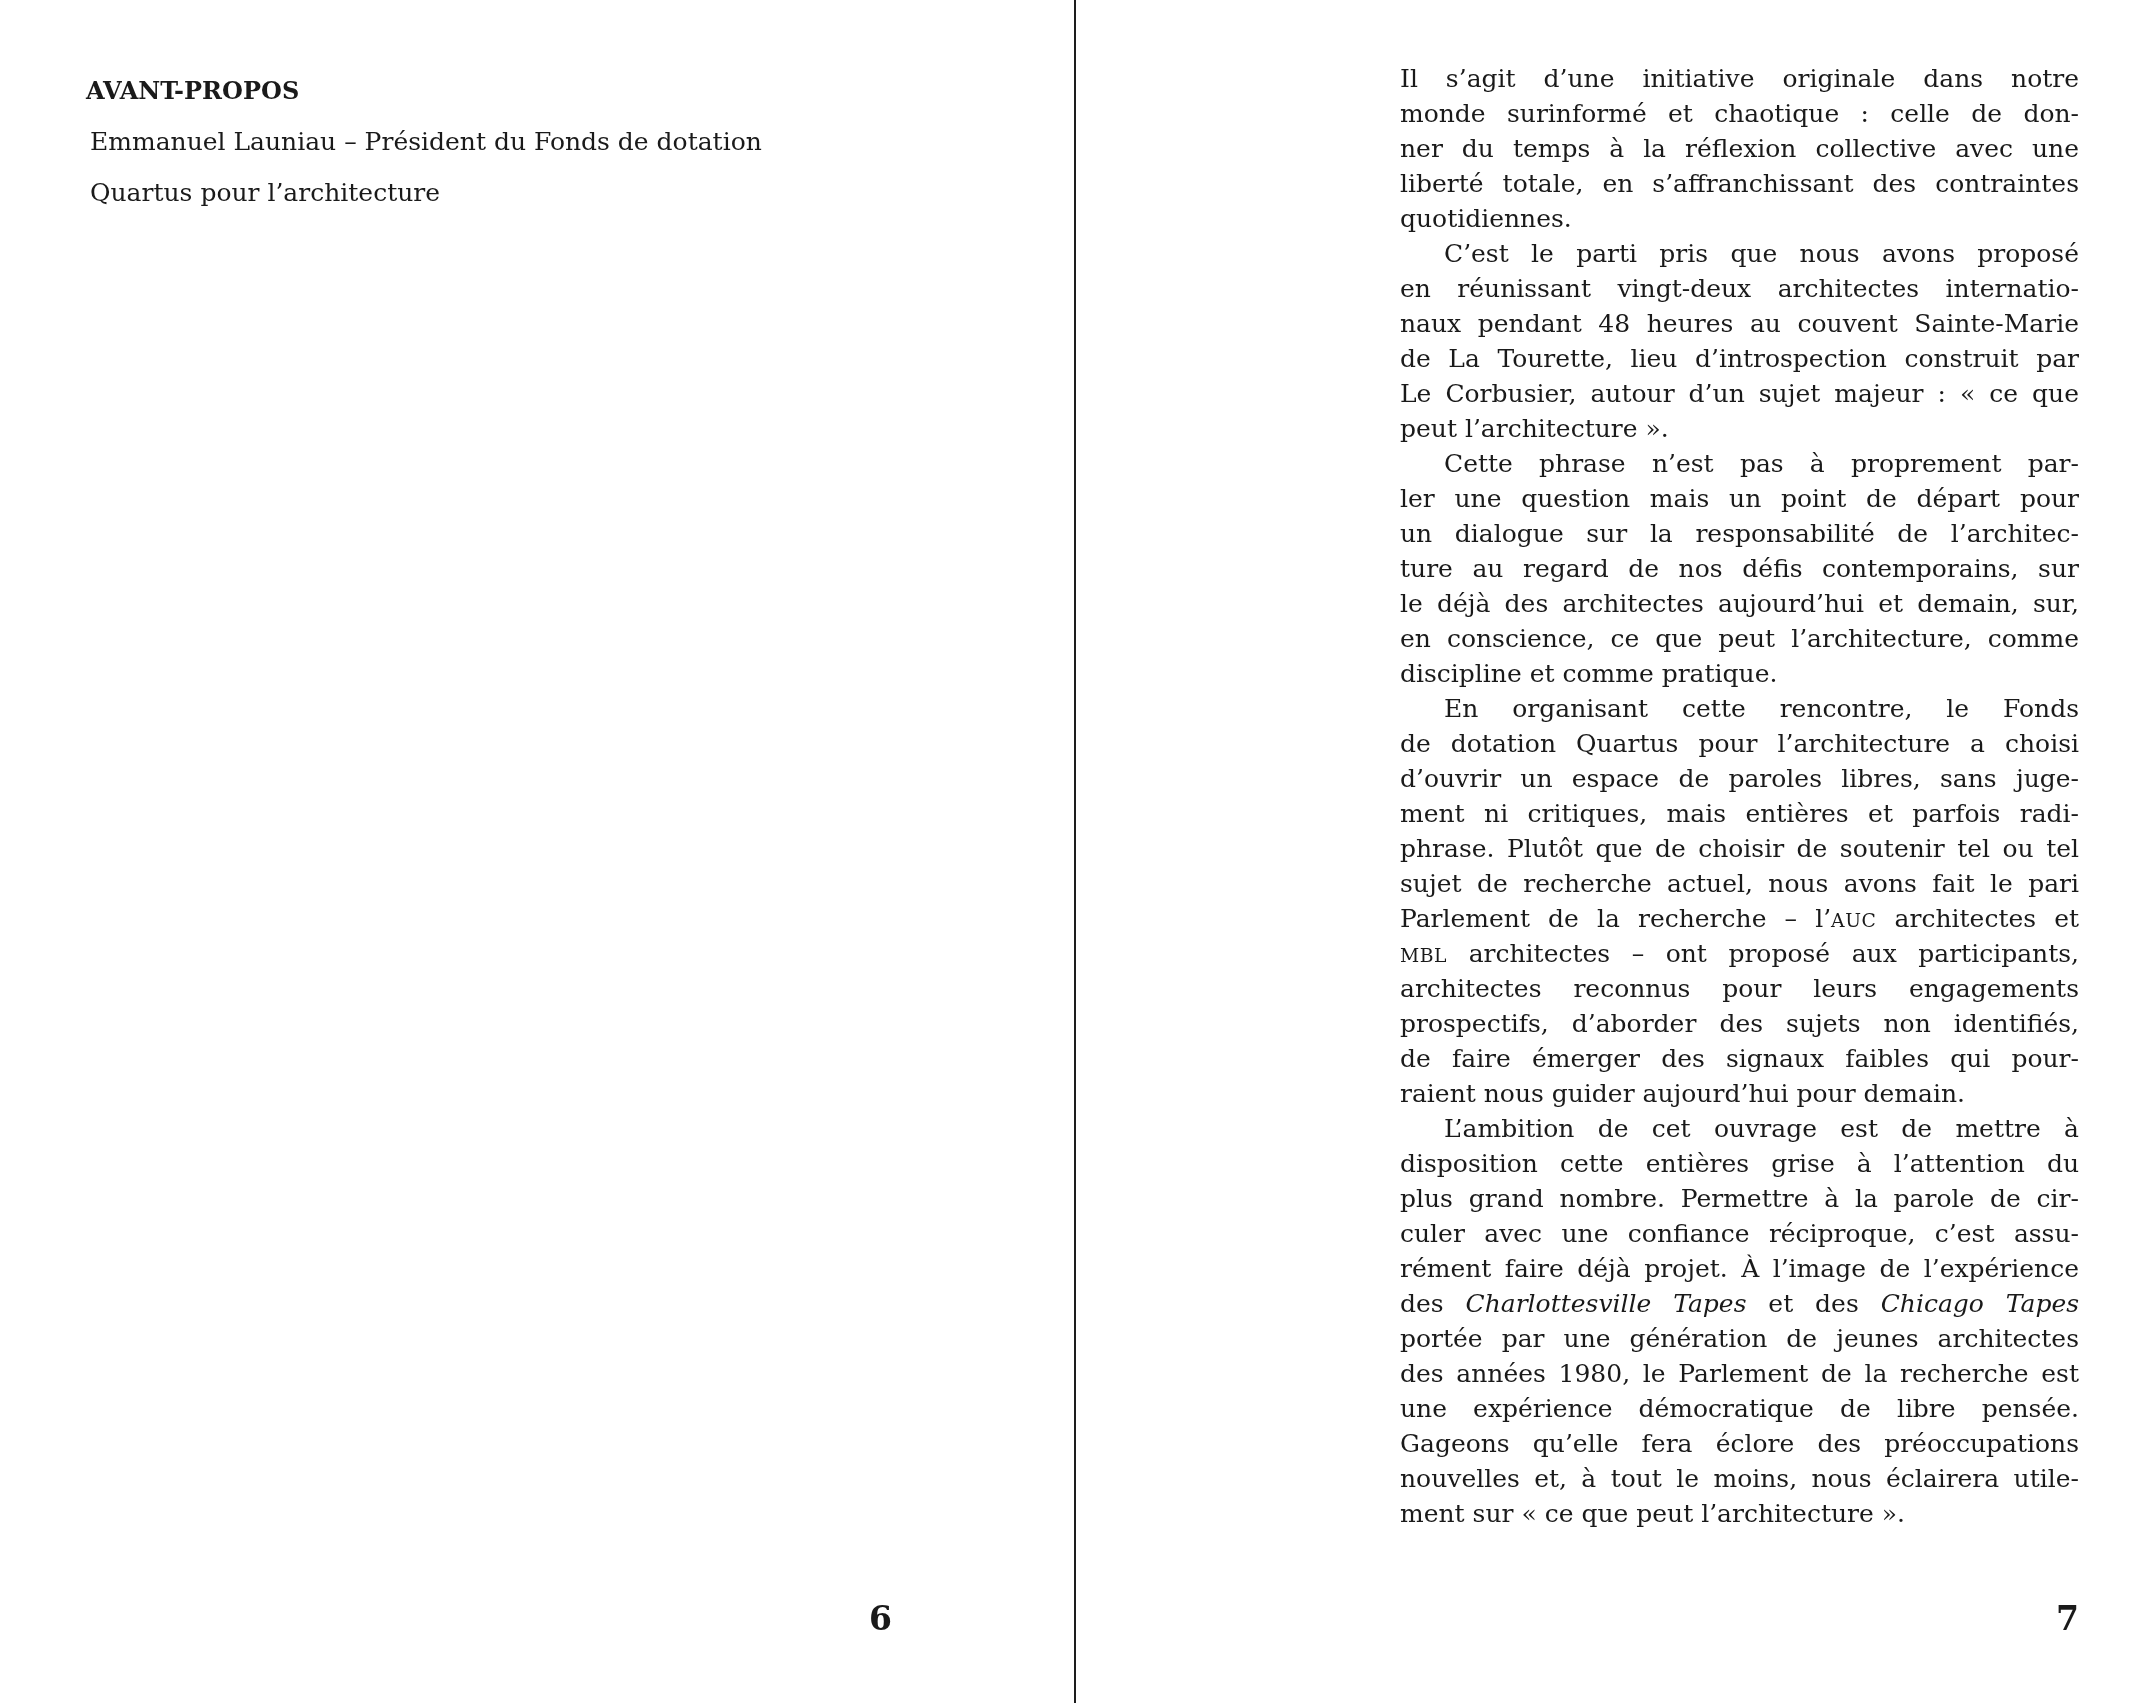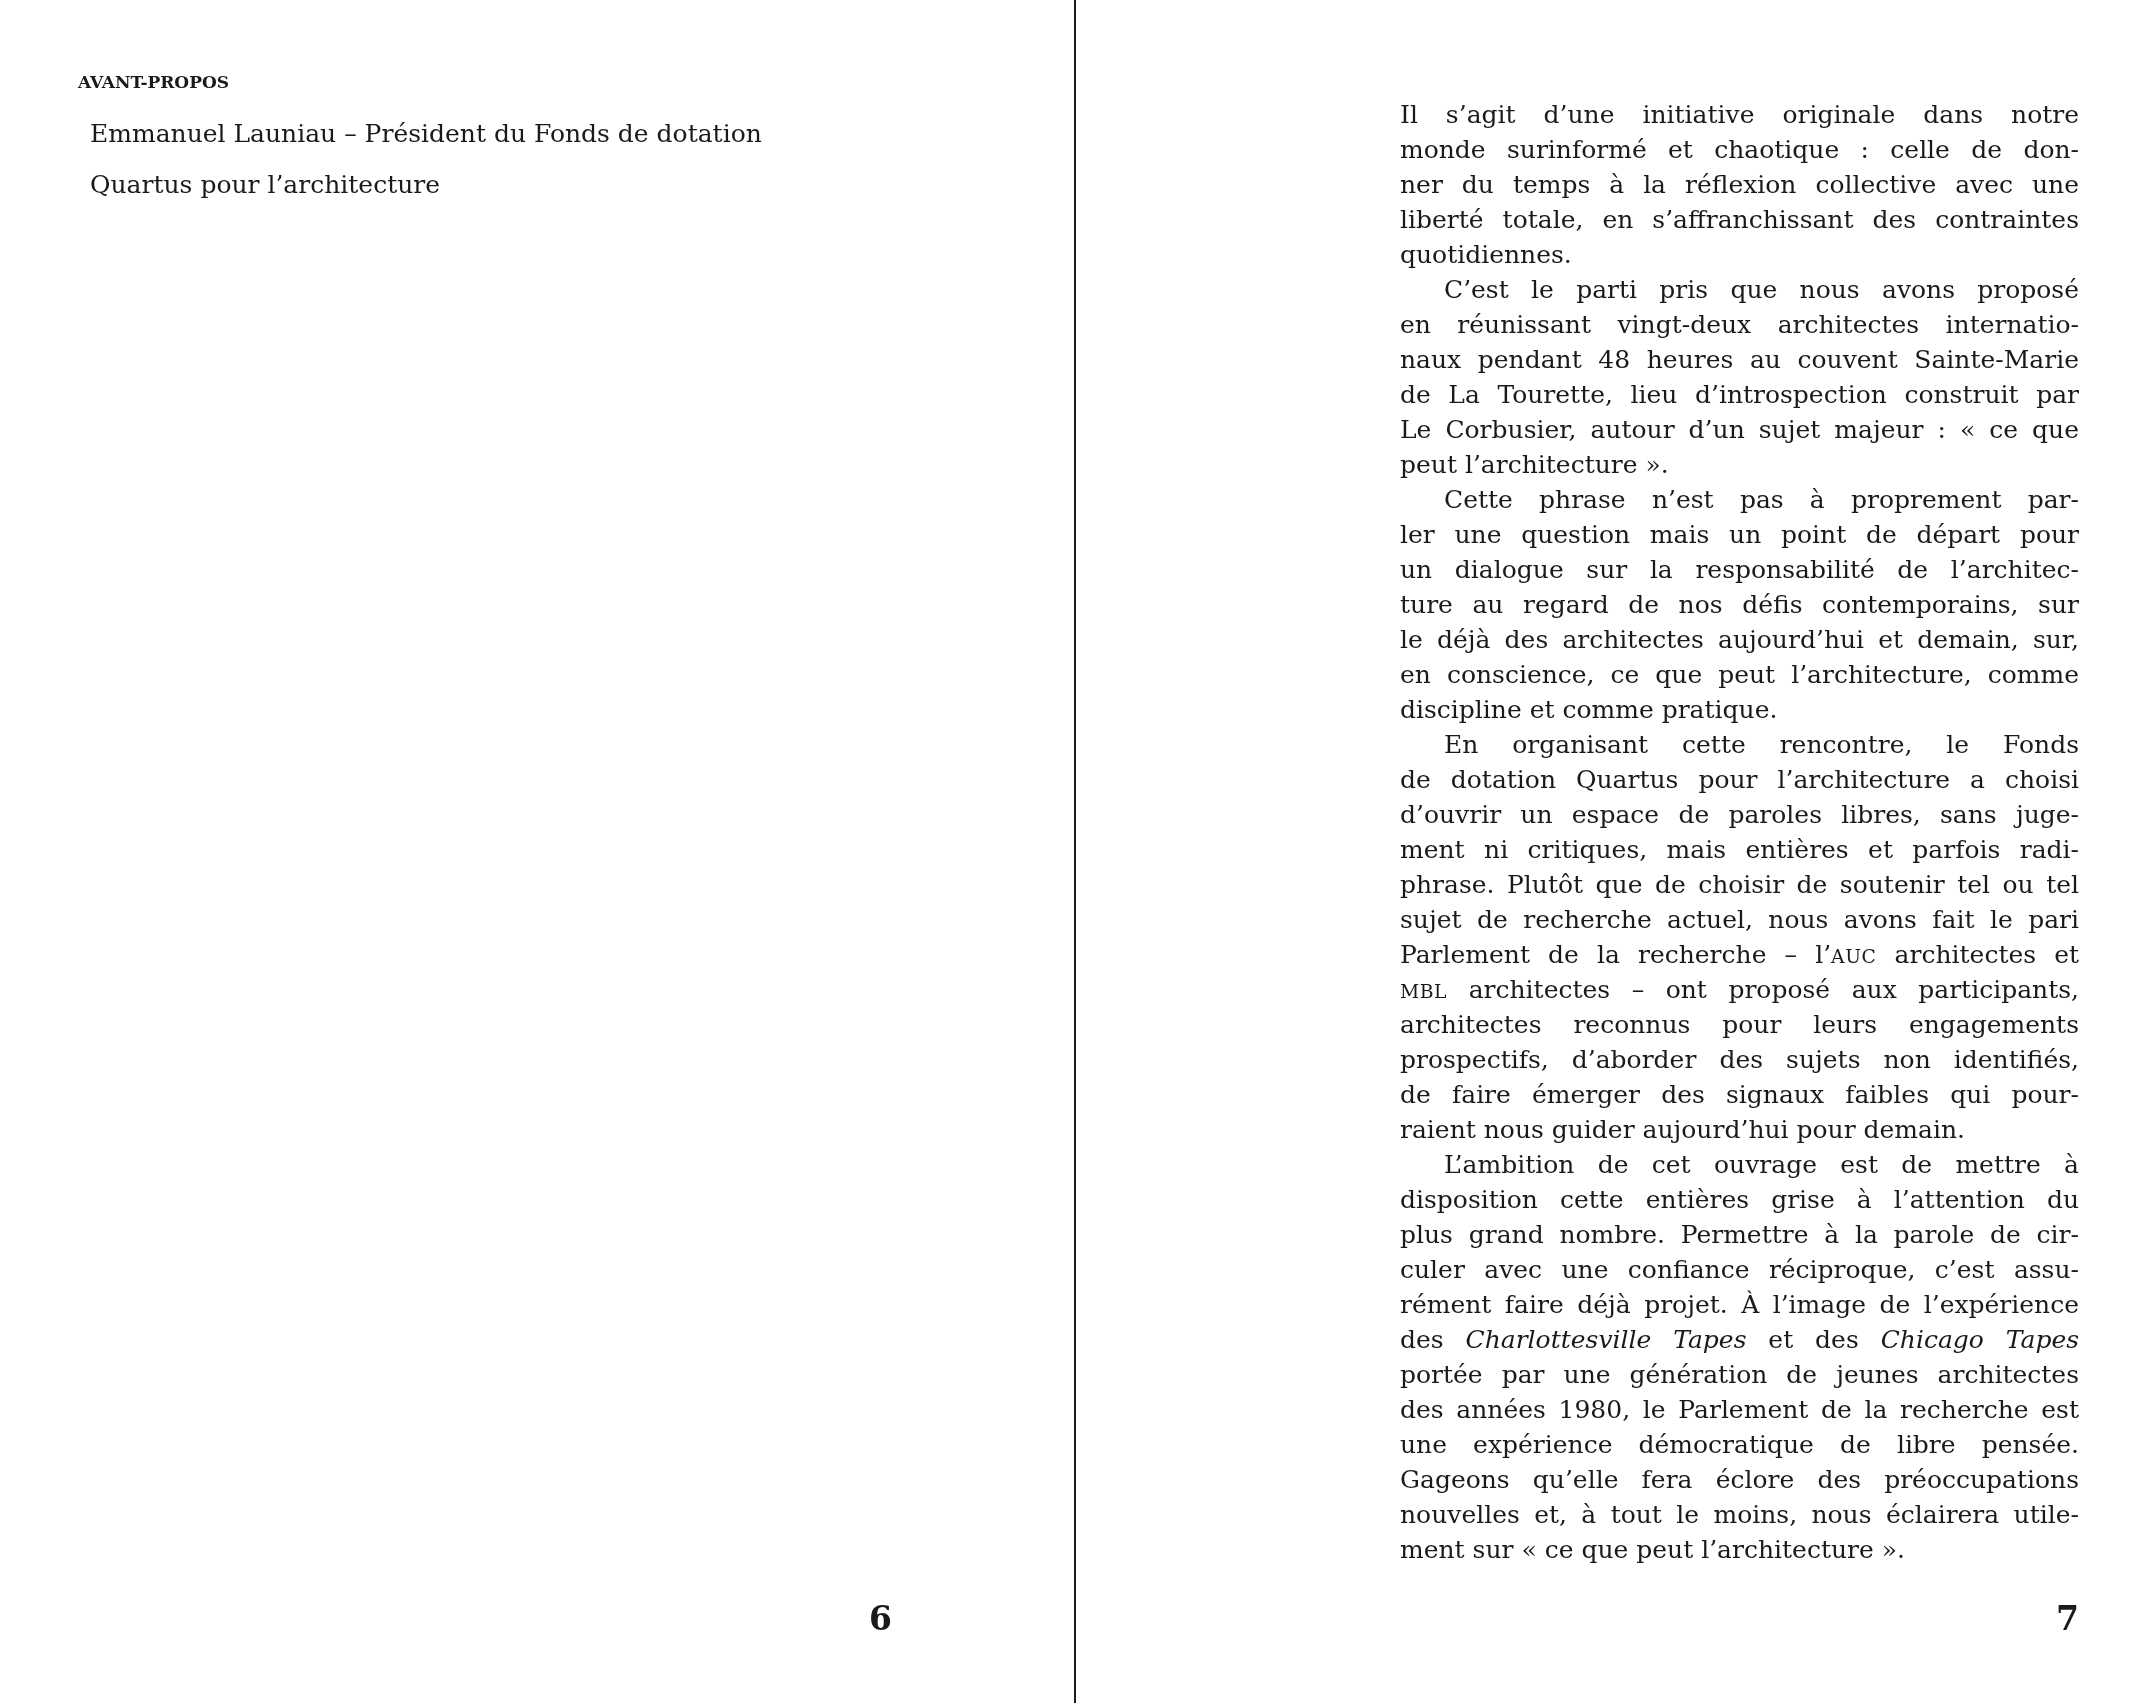--- a/index.html
+++ b/index.html
@@ -32,37 +32,36 @@
   .chapter-header {
     position: absolute;
     left: 74px;
     top: 61px;
     font-size: 25px;
     line-height: 35px;
     white-space: nowrap;
   }
   .chapter-header .heading {
     font-weight: bold;
-    margin: 4px;
-    font-size: 17px;
+    margin: 12px;
+    font-size: 24px;
     line-height: 35px;
   }
   .chapter-header .subtitle {
     margin: 16px;
     font-weight: normal;
   }
   
   .body-column {
     position: absolute;
     left: 1400px;
     top: 61px;
     width: 679px;
     font-size: 25px;
     line-height: 35px;
-    margin-top: 36px;
   }
   .line {
     height: 35px;
     overflow: hidden;
     text-align: justify;
   }
   .line.fill::after {
     content: "";
     display: inline-block;
     width: 100%;

